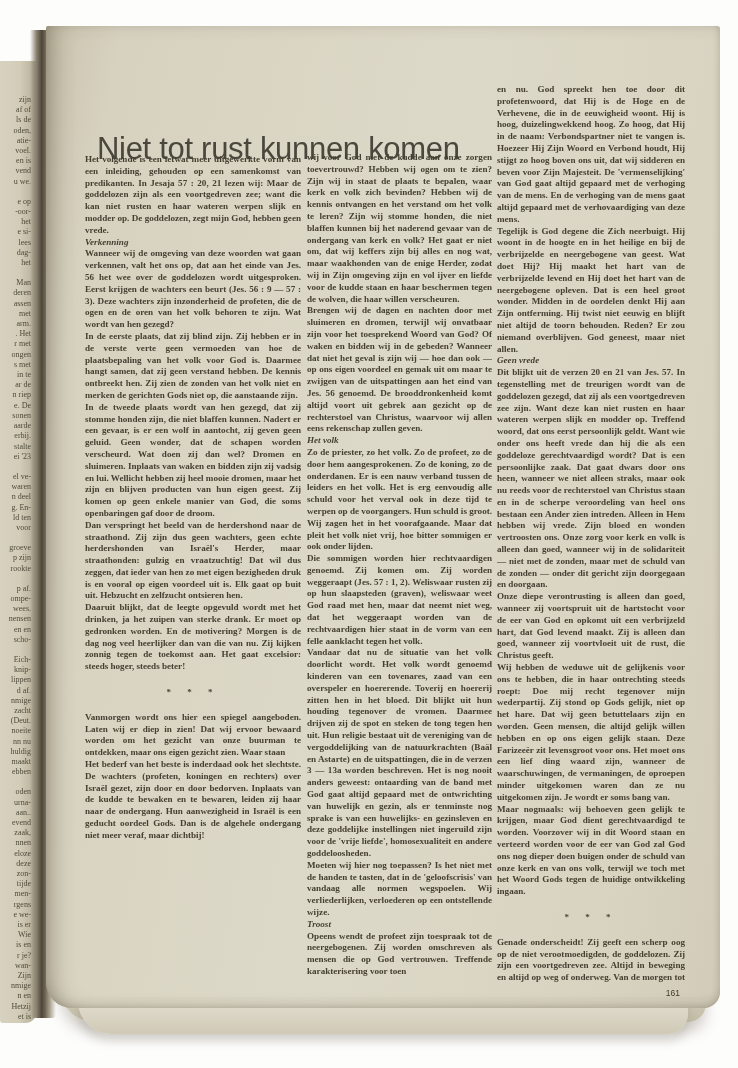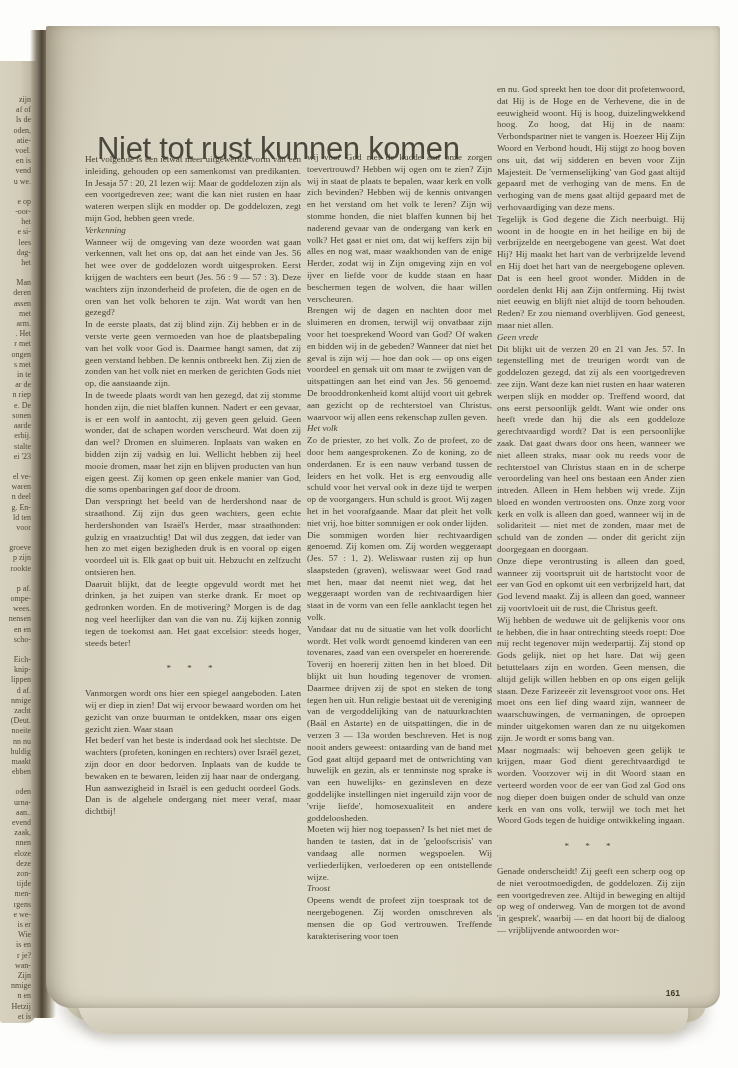--- a/index.html
+++ b/index.html
@@ -66,31 +66,31 @@
   }
 
   .col{
     position:absolute;overflow:hidden;
     font-size:9.1px;line-height:11.8px;color:#443f31;
   }
   .col1{left:39px; top:128px;width:216px;height:850px;}
   .col2{left:261px;top:126px;width:185px;height:850px;}
   .col3{left:451px;top:58px; width:188px;height:902px;}
 
-  .blk{margin:0;}
+  .blk{margin:0;font-weight:bold;}
   .blk.paragraph{text-align:justify;}
   .blk.heading{font-style:italic;}
   .blk.separator{text-align:center;letter-spacing:7px;margin:14px 0 13px 0;
     color:#4a4536;}
   .col .blk:first-child{margin-top:0;}
 
   .pageno{
     position:absolute;left:600px;top:962px;width:34px;
     font-family:"Liberation Sans","DejaVu Sans",sans-serif;
-    font-weight:bold;font-size:8.5px;color:#3f3b2e;text-align:right;
+    font-weight:normal;font-size:8.5px;color:#3f3b2e;text-align:right;
   }
 </style>
 </head>
 <body>
 
 <div class="stage">
 
   <div class="prev-page">
     <div class="fragments" id="fragments">
         <div class="frag">zijn</div>

